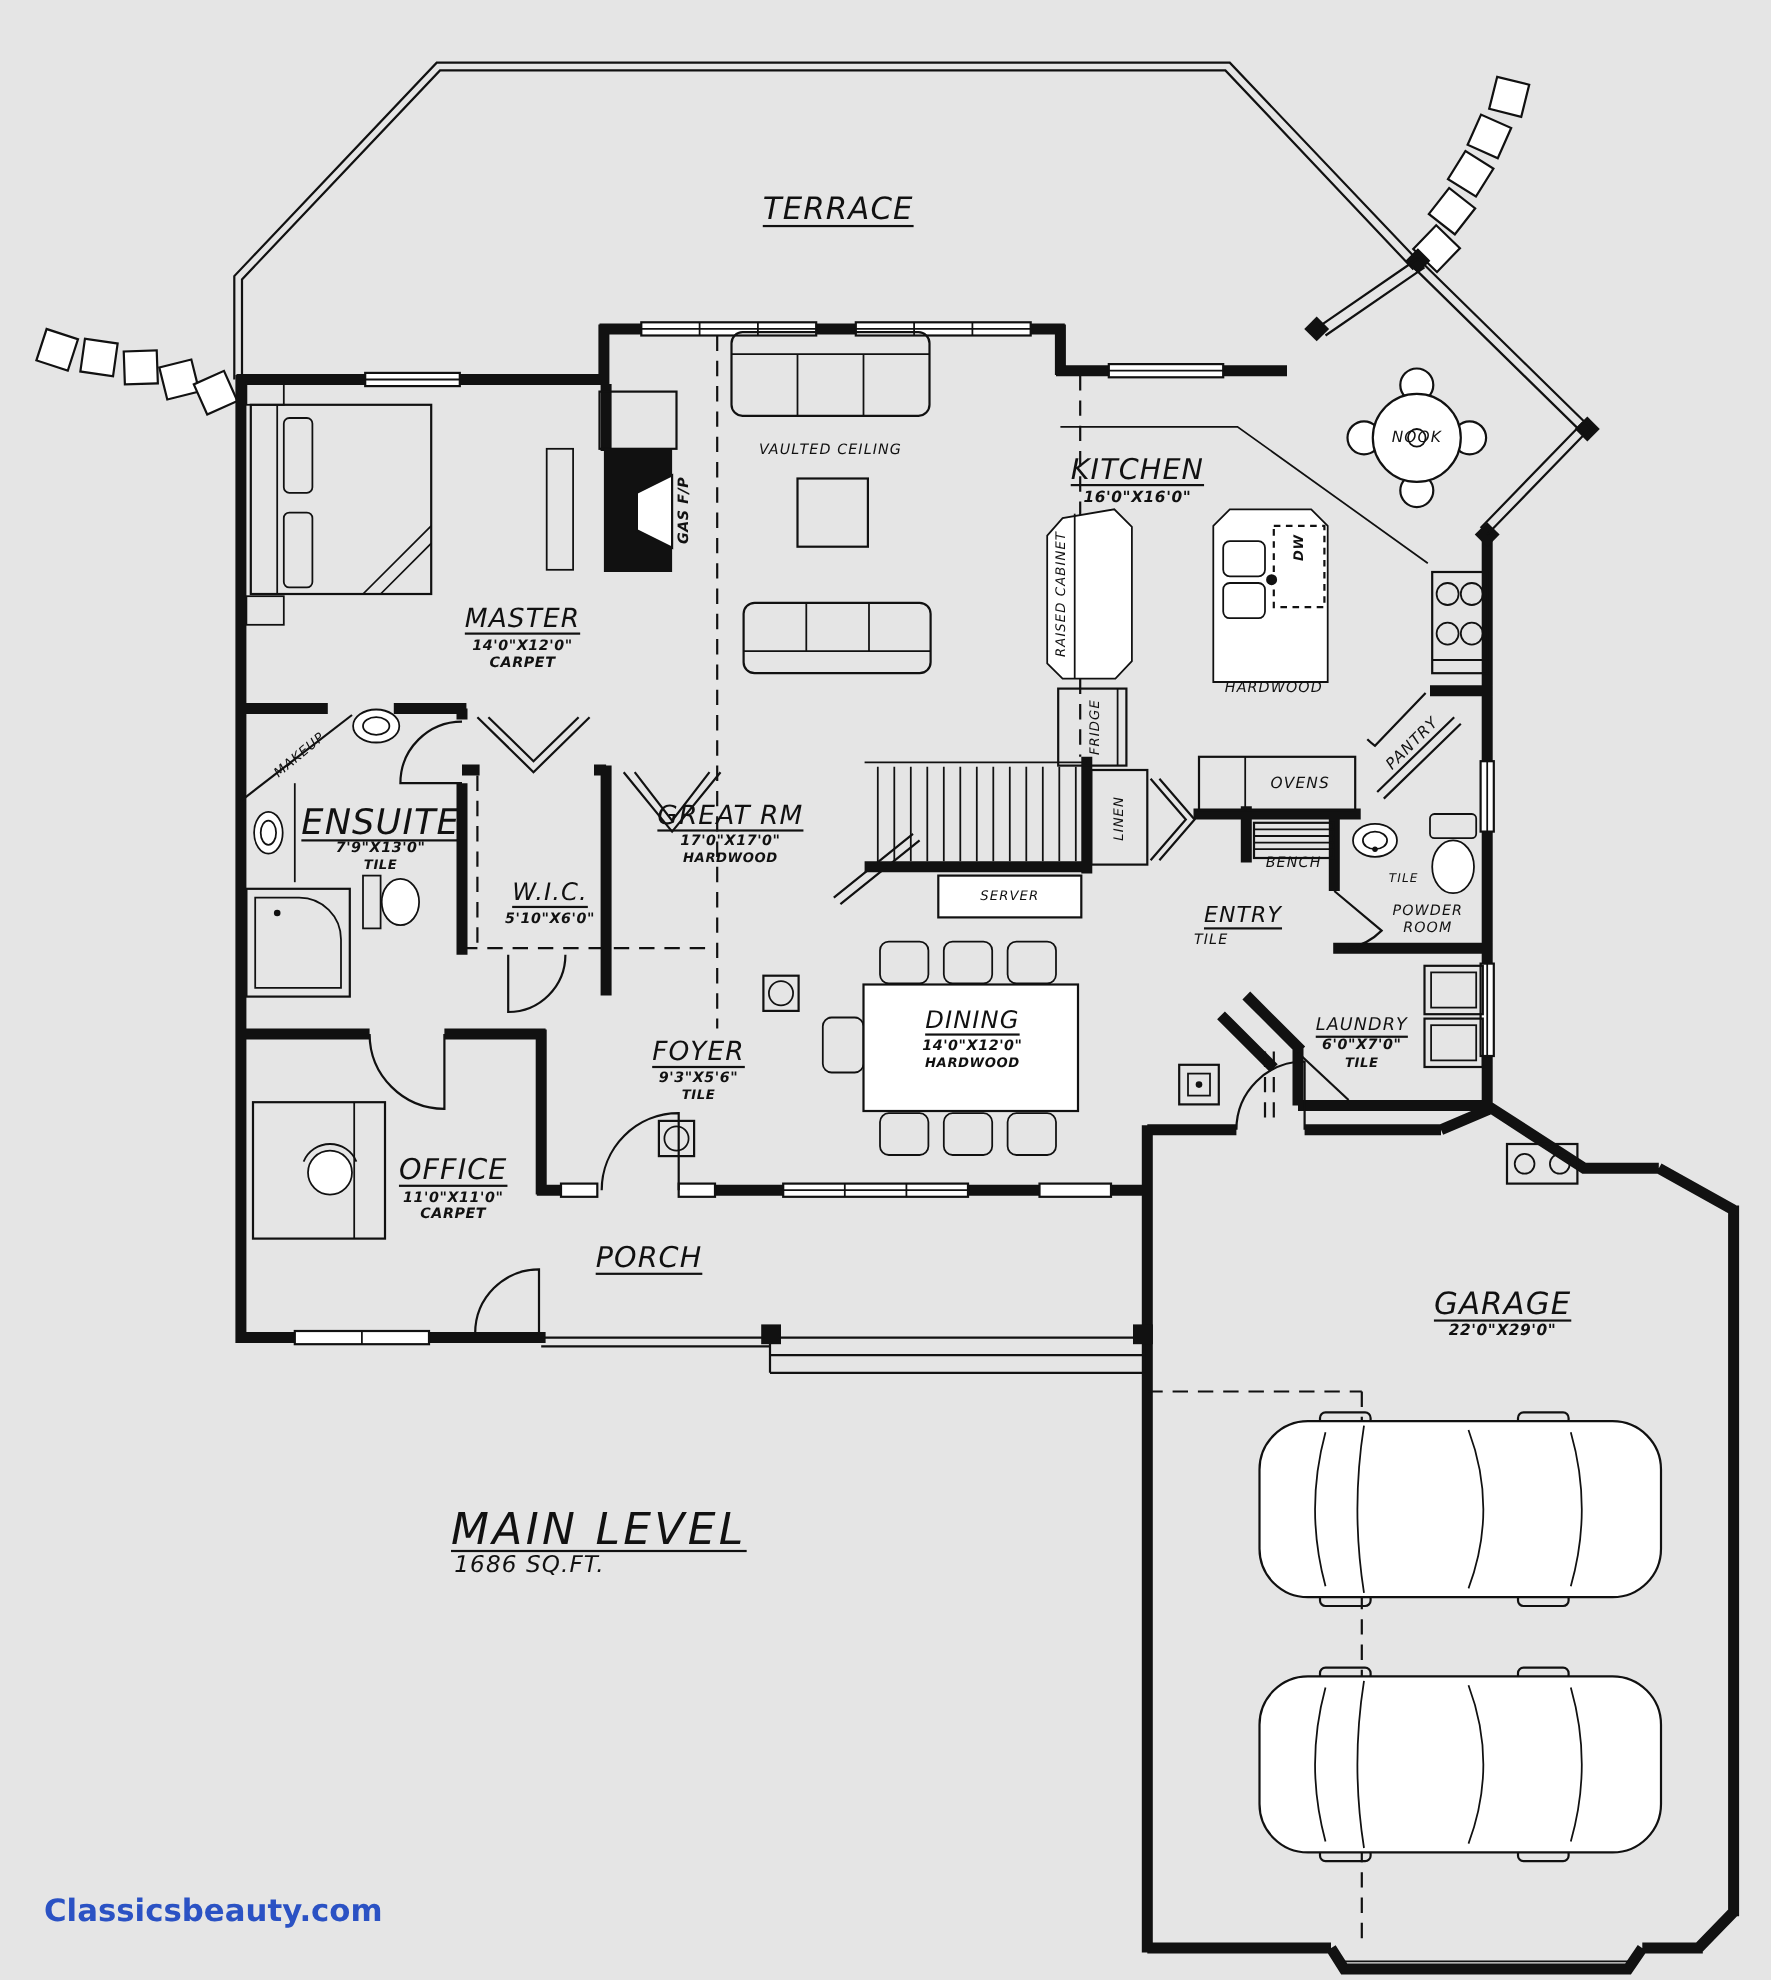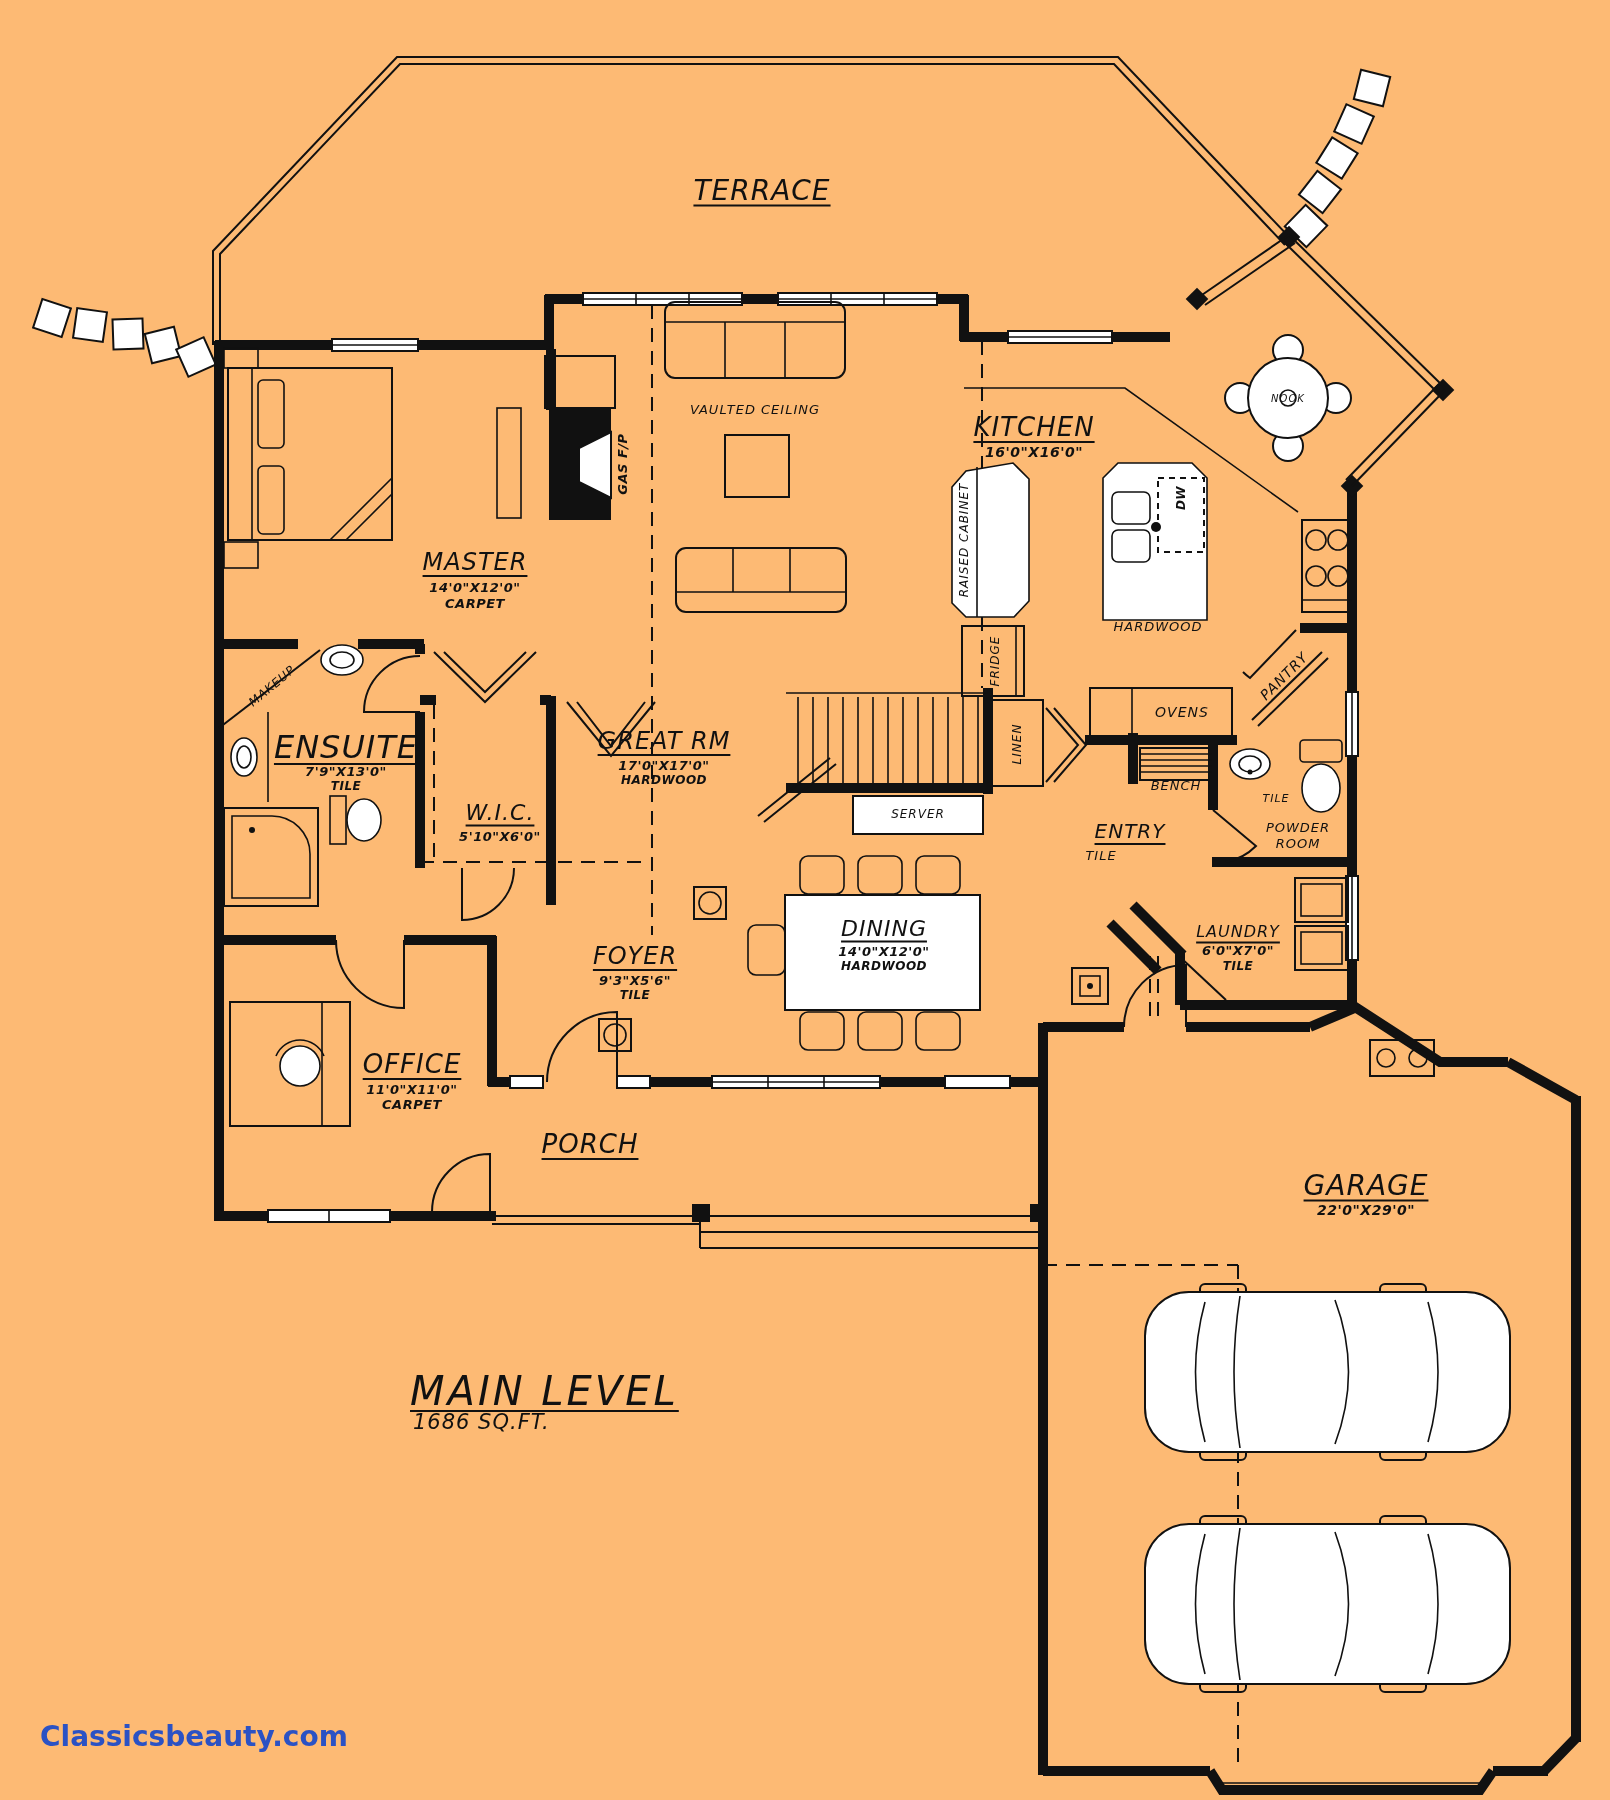--- a/index.html
+++ b/index.html
@@ -1,16 +1,16 @@
 <!DOCTYPE html>
 <html><head>
 <meta charset="utf-8">
 <style>
   html,body{margin:0;padding:0;background:#fff;}
-  #plan{position:relative;width:1610px;height:1800px;background:#fdba74;overflow:hidden;
+  #plan{position:relative;width:1610px;height:1800px;background:#e5e5e5;overflow:hidden;
         font-family:"DejaVu Sans",sans-serif;}
   #plan svg{position:absolute;left:0;top:0;}
   .lbl{position:absolute;transform:translate(-50%,-50%);font-style:italic;color:#111;
        white-space:nowrap;text-align:center;letter-spacing:1px;font-weight:500;}
   .u{text-decoration:underline;text-underline-offset:5px;text-decoration-thickness:2px;}
   .dim{font-weight:bold;letter-spacing:0.5px;}
   .r90{transform:translate(-50%,-50%) rotate(-90deg);}
   .r45{transform:translate(-50%,-50%) rotate(-45deg);}
   .rmk{transform:translate(-50%,-50%) rotate(-40deg);}
   .wrap{white-space:normal;width:92px;line-height:1.2;}
@@ -336,21 +336,21 @@
 
   <div class="lbl r90 dim" style="left:622px;top:464px;font-size:13px;">GAS F/P</div>
   <div class="lbl" style="left:755px;top:409px;font-size:13px;">VAULTED CEILING</div>
 
   <div class="lbl u" style="left:664px;top:741px;font-size:24px;">GREAT RM</div>
   <div class="lbl dim" style="left:664px;top:765px;font-size:13px;">17'0"X17'0"</div>
   <div class="lbl dim" style="left:664px;top:780px;font-size:12px;">HARDWOOD</div>
 
   <div class="lbl u" style="left:1034px;top:427px;font-size:26px;">KITCHEN</div>
   <div class="lbl dim" style="left:1034px;top:452px;font-size:14px;">16'0"X16'0"</div>
-  <div class="lbl" style="left:1288px;top:398px;font-size:10px;">NOOK</div>
+  <div class="lbl" style="left:1288px;top:398px;font-size:14px;">NOOK</div>
   <div class="lbl r90 dim" style="left:1181px;top:498px;font-size:12px;">DW</div>
   <div class="lbl r90" style="left:964px;top:540px;font-size:12px;">RAISED CABINET</div>
   <div class="lbl r90" style="left:995px;top:661px;font-size:12px;">FRIDGE</div>
   <div class="lbl r90" style="left:1017px;top:744px;font-size:12px;">LINEN</div>
   <div class="lbl" style="left:1158px;top:626px;font-size:13px;">HARDWOOD</div>
   <div class="lbl r45" style="left:1284px;top:676px;font-size:14px;">PANTRY</div>
   <div class="lbl" style="left:1182px;top:712px;font-size:14px;">OVENS</div>
   <div class="lbl" style="left:1176px;top:785px;font-size:13px;">BENCH</div>
   <div class="lbl" style="left:1276px;top:798px;font-size:11px;">TILE</div>
   <div class="lbl wrap" style="left:1298px;top:836px;font-size:13px;">POWDER ROOM</div>

